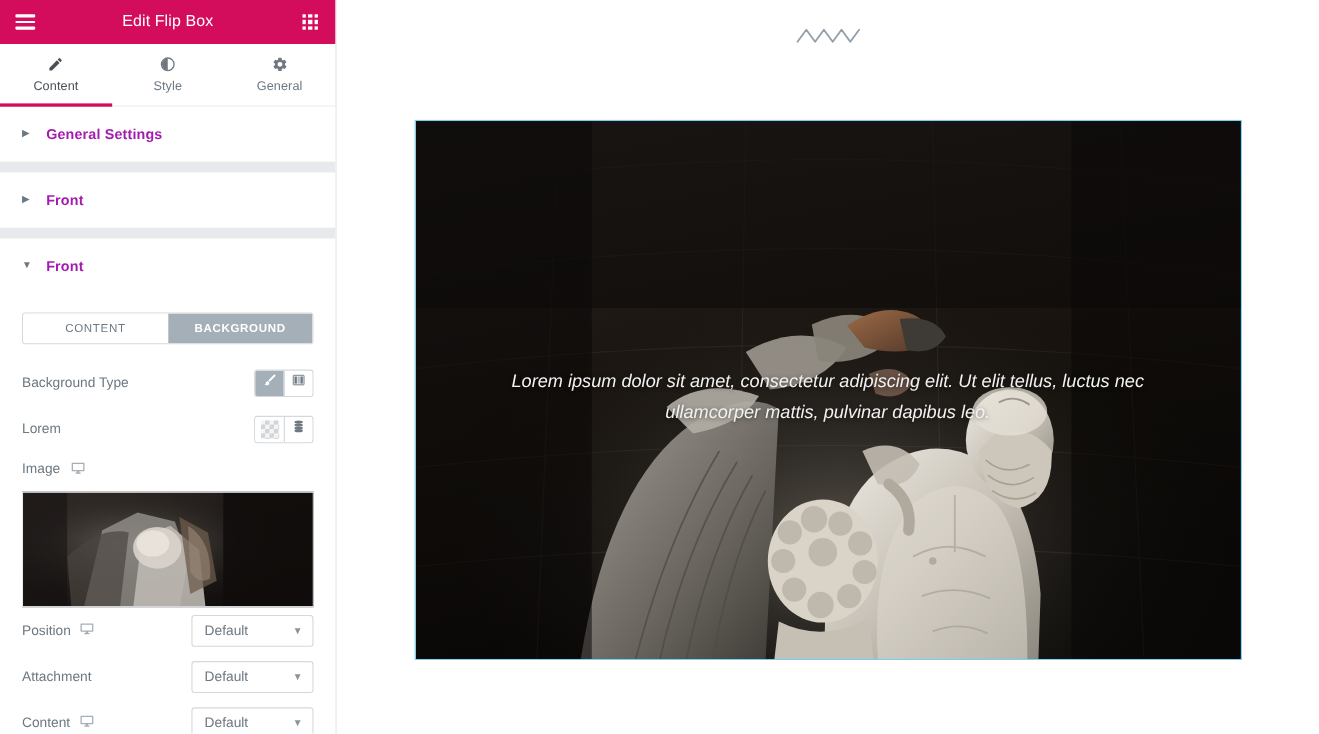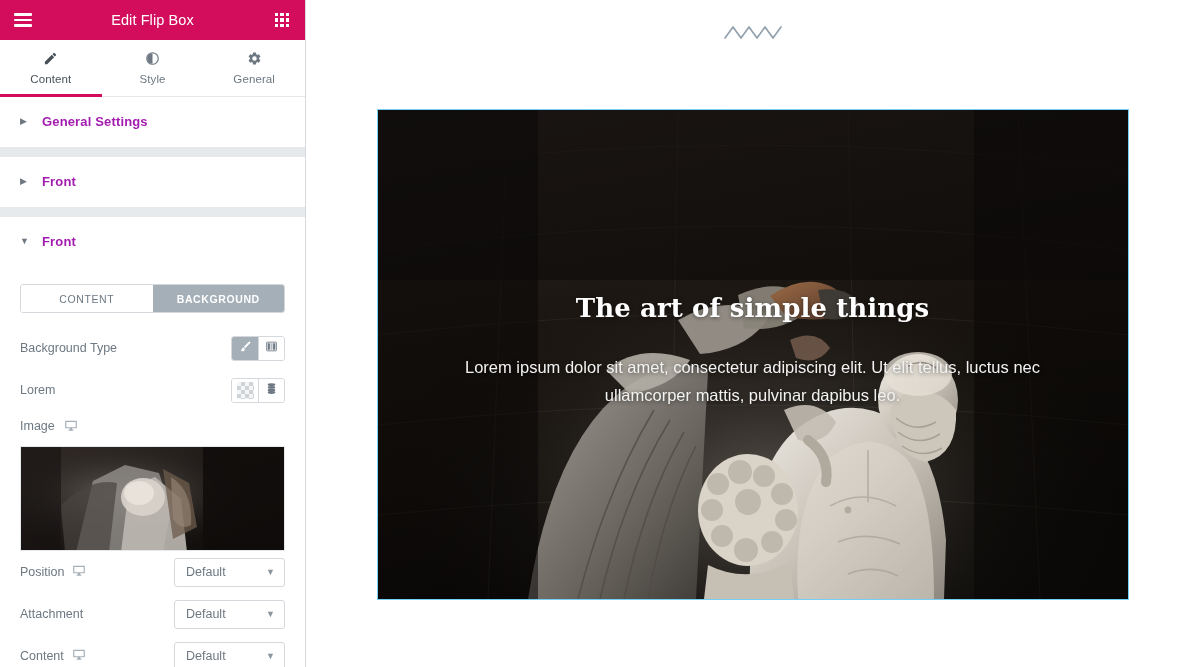--- a/index.html
+++ b/index.html
@@ -136,23 +136,24 @@
     position:absolute; inset:0; display:flex; flex-direction:column;
     align-items:center; justify-content:flex-start; padding-top:183px;
     text-align:center; z-index:3;
   }
   .fb-title {
     font-family:"DejaVu Serif", serif;
     font-size:26px; font-weight:bold; color:#ffffff; letter-spacing:.1px;
     text-shadow:0 1px 4px rgba(0,0,0,.45);
   }
   .fb-desc {
-    margin-top:30px; width:610px; font-size:16.5px; line-height:1.72;
+    margin-top:40px; width:610px; font-size:16.5px; line-height:1.72;
     color:#f2f2f2; font-weight:400;
     text-shadow:0 1px 4px rgba(0,0,0,.5);
+    font-style:italic;
   }
 </style>
 </head>
 <body>
 
 <div class="app">
 
   <div class="panel">
 
     <div class="panel-header">
@@ -472,20 +473,19 @@
 
           <path d="M406 300 Q438 286 458 312 Q448 336 420 330 Z" fill="#c3bdb2" opacity=".9"></path>
           <path d="M430 330 Q452 346 448 372" stroke="#b0a99e" stroke-width="10" fill="none" stroke-linecap="round"></path>
 
           <rect width="160" height="489" fill="#0a0807" opacity=".55"></rect>
           <rect x="596" width="154" height="489" fill="#0a0807" opacity=".6"></rect>
           <rect width="750" height="170" fill="#0a0807" opacity=".5"></rect>
         </svg>
 
         <div class="fb-content">
-          <div class="fb-title">The art of simple things</div>
           <div class="fb-desc">Lorem ipsum dolor sit amet, consectetur adipiscing elit. Ut elit tellus, luctus nec ullamcorper mattis, pulvinar dapibus leo.</div>
         </div>
 
       </div>
     </div>
   </div>
 </div>
 
 </body></html>

